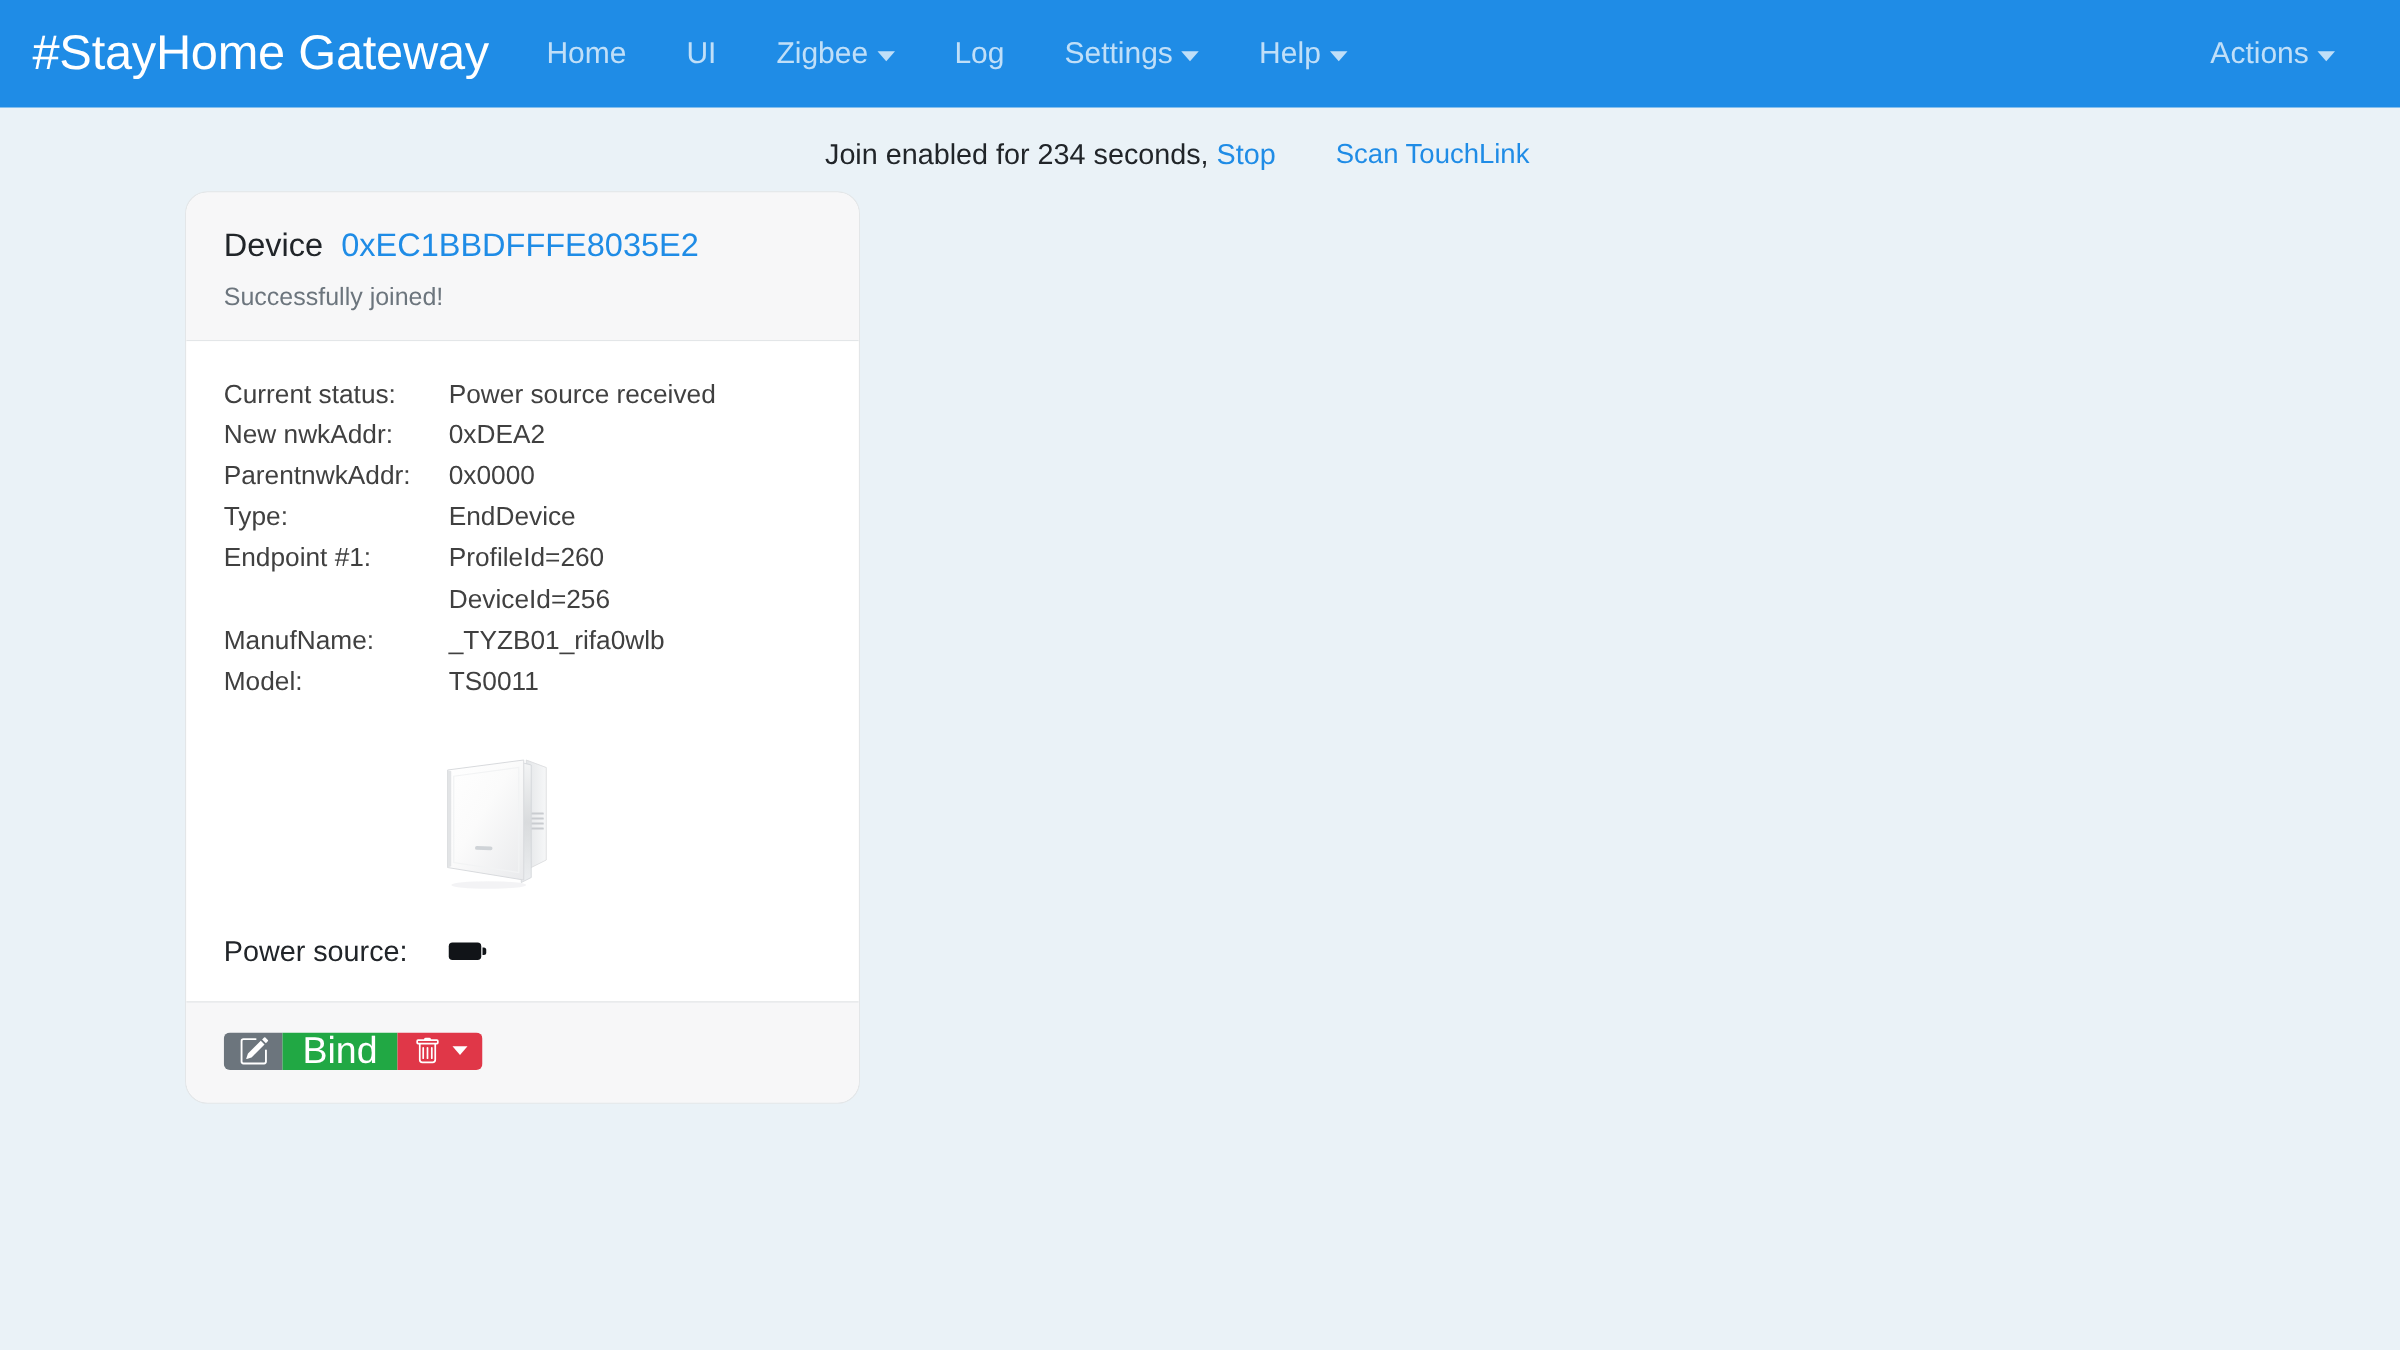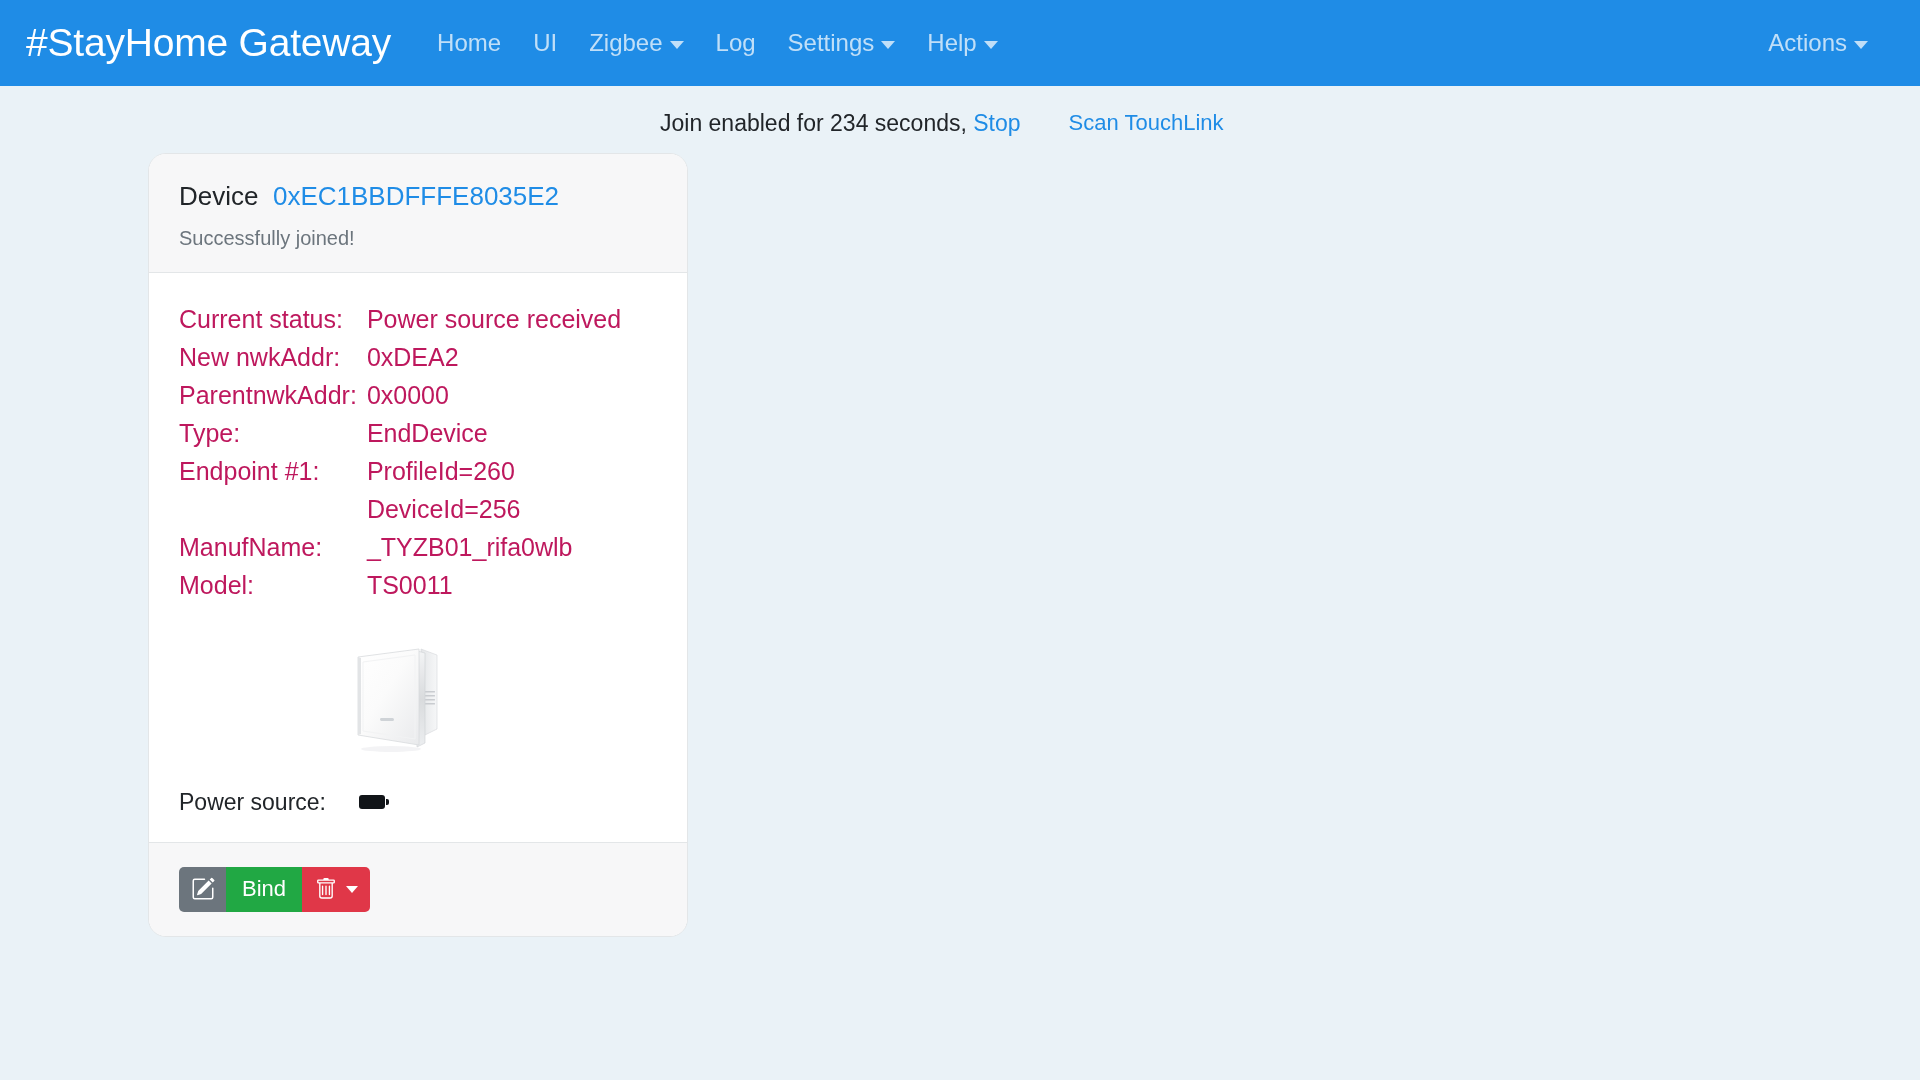--- a/index.html
+++ b/index.html
@@ -32,21 +32,21 @@
     font-size: 39px;
     font-weight: 400;
     letter-spacing: -0.2px;
     white-space: nowrap;
     margin-right: 30px;
     cursor: pointer;
   }
   .nav-links {
     display: flex;
     align-items: flex-start;
-    gap: 0px;
+    gap: 16px;
   }
   .nav-item {
     color: rgba(255,255,255,0.72);
     font-size: 24px;
     padding: 6px 16px;
     white-space: nowrap;
     cursor: pointer;
     display: inline-flex;
     align-items: center;
     gap: 7px;
@@ -121,22 +121,22 @@
   }
   .card-body {
     padding: 30px 30px 26px 30px;
     background: #ffffff;
   }
   .kv-table {
     border-collapse: collapse;
     width: 100%;
   }
   .kv-table td {
-    font-size: 25px;
-    color: #be185d;
+    font-size: 21px;
+    color: #404040;
     padding: 0 0 6px 0;
     vertical-align: top;
     line-height: 1.28;
     margin-top: 19px;
   }
   .kv-table td.k {
     width: 180px;
     white-space: nowrap;
     padding-right: 10px;
   }
@@ -186,24 +186,24 @@
     padding: 24px 30px;
   }
   .btn-group {
     display: inline-flex;
     border-radius: 5px;
     overflow: hidden;
   }
   .btn {
     border: none;
     font-family: inherit;
-    font-size: 22px;
+    font-size: 30px;
     color: #ffffff;
     padding: 0 14px;
-    height: 45px;
+    height: 30px;
     display: inline-flex;
     align-items: center;
     justify-content: center;
     gap: 6px;
     cursor: pointer;
   }
   .btn-edit   { background: #6c757d; width: 47px; padding: 0; }
   .btn-bind   { background: #21a844; padding: 0 16px; }
   .btn-delete { background: #e03748; padding: 0 12px 0 13px; }
   .btn svg { display: block; }

